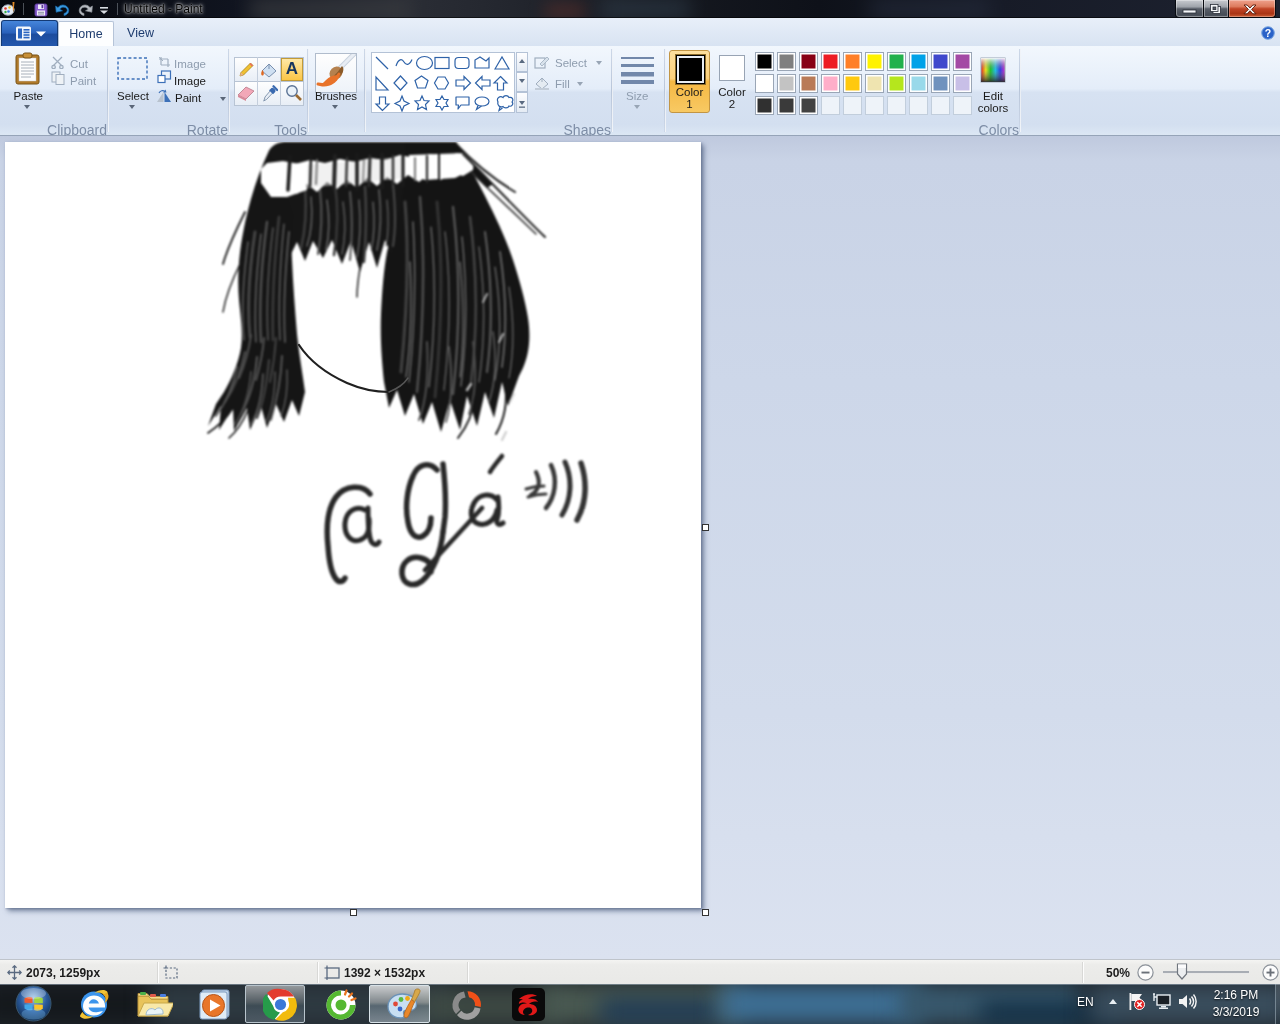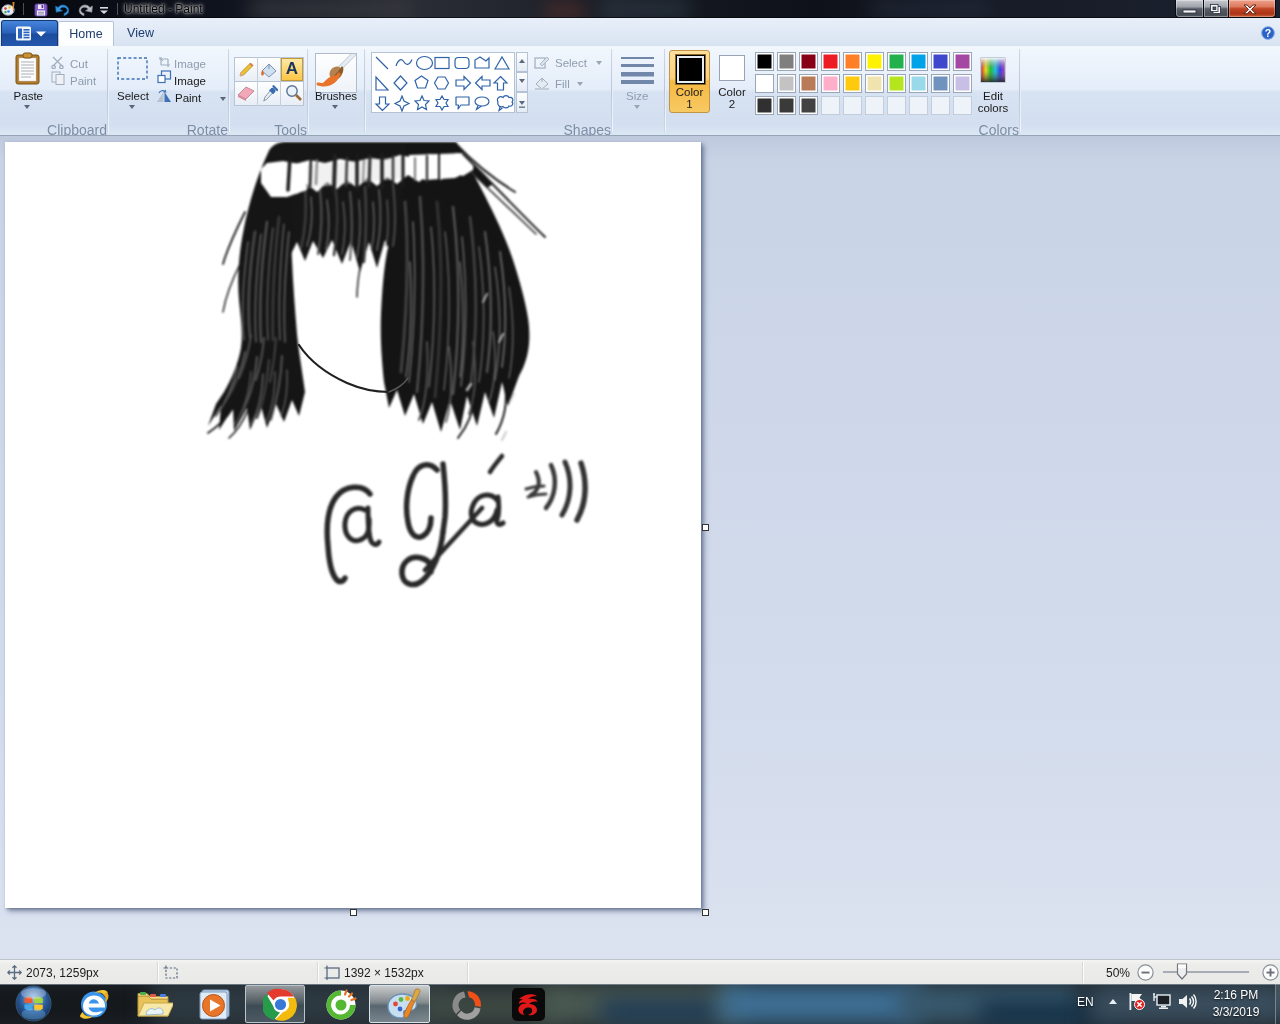--- a/index.html
+++ b/index.html
@@ -40,21 +40,21 @@
   
   #work{left:0;top:136px;width:1280px;height:823px;
     background:linear-gradient(#bfc9de 0%,#c9d3e6 3%,#cdd7e9 30%,#d3dcec 70%,#dbe2f0 100%);}
   #canvas{left:5px;top:6px;width:696px;height:766px;background:#ffffff;
     box-shadow:3px 3px 5px rgba(95,110,140,.8),1px 1px 2px rgba(100,115,145,.6);}
   .handle{position:absolute;width:5px;height:5px;background:#fff;border:1px solid #333;}
   
   #statusbar{left:0;top:959px;width:1280px;height:25px;
     background:linear-gradient(#f4f4f2,#ececea 20%,#e9e9e7);border-top:1px solid #bfc4cb;}
   #statusbar .ssep{top:2px;width:1px;height:21px;background:#d8d8d6;border-right:1px solid #fdfdfd;}
-  .stext{position:absolute;top:6px;font-size:12px;color:#1b1b1b;}
+  .stext{position:absolute;top:6px;font-size:12px;color:#1b1b1b;font-weight:bold;}
   
   #taskbar{left:0;top:984px;width:1280px;height:40px;background:#20262c;overflow:hidden;}
   #tb-top{left:0;top:0;width:1280px;height:1px;background:rgba(160,175,190,.55);}
   .tbtn{position:absolute;top:1px;width:59px;height:38px;border-radius:2px;}
   .blob{position:absolute;filter:blur(11px);}
   #clock{left:1198px;top:3px;width:64px;color:#fff;font-size:12px;text-align:center;
     text-shadow:0 1px 2px rgba(0,0,0,.8);line-height:17px;}
 </style>
 </head>
 <body>

